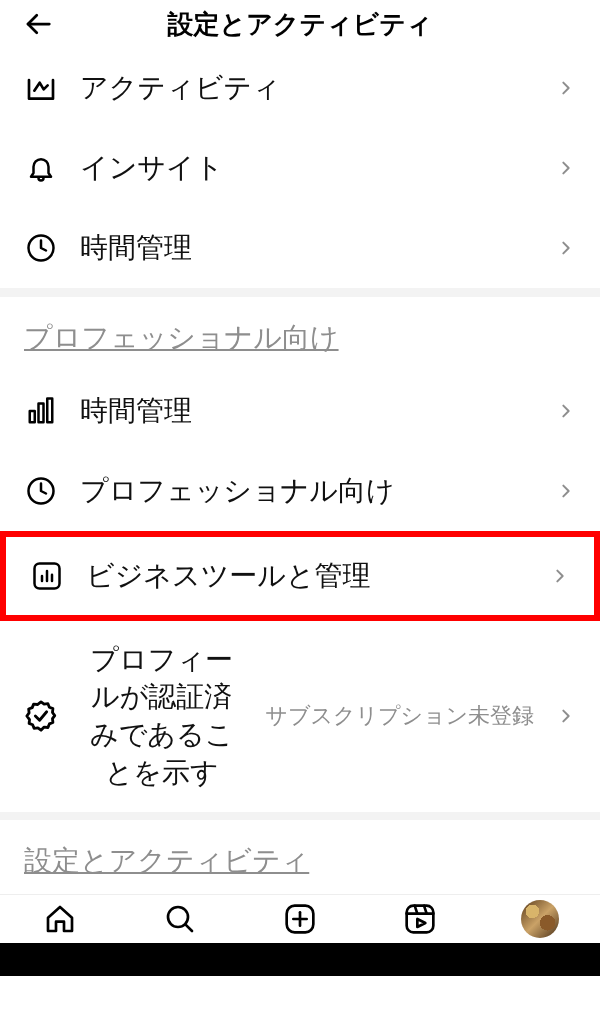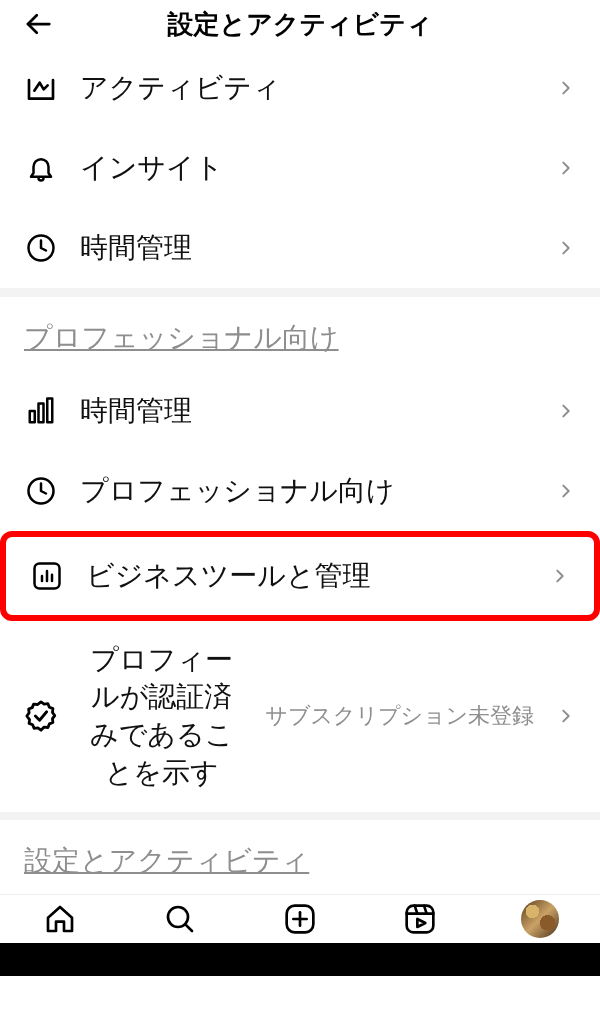--- a/index.html
+++ b/index.html
@@ -15,21 +15,21 @@
   .section-header { padding: 22px 24px 14px; font-size: 28px; color: #8e8e8e; text-decoration: underline; }
 
   .row { display: flex; align-items: center; padding: 20px 24px; min-height: 80px; gap: 22px; }
   .row .icon { width: 34px; height: 34px; display: flex; align-items: center; justify-content: center; flex: 0 0 34px; }
   .row .label { flex: 1; font-size: 28px; color: #111; }
   .row .sub   { font-size: 22px; color: #8e8e8e; white-space: nowrap; }
   .row .chev  { width: 20px; height: 20px; display: flex; align-items: center; justify-content: center; flex: 0 0 20px; }
 
   .row.verified .label { max-width: 170px; line-height: 1.35; text-align: center; }
 
-  .highlight { border: 6px solid #ff0000; border-radius: 12px; }
+  .highlight { border: 6px solid #ff0000; border-radius: 0; }
 
   .bottom-spacer { flex: 1; }
   .bottom-nav { display: flex; height: 70px; align-items: center; justify-content: space-around; background: #fff; border-top: 1px solid #eee; }
   .nav-btn { width: 40px; height: 40px; display: flex; align-items: center; justify-content: center; }
   .avatar { width: 38px; height: 38px; border-radius: 50%; background:
     radial-gradient(circle at 30% 30%, #d8b46a 0 18%, transparent 18%),
     radial-gradient(circle at 70% 60%, #8a5a2a 0 22%, transparent 22%),
     linear-gradient(135deg, #5a3b1a, #caa267, #4a3018);
   }
   .footer-black { height: 48px; background: #000; }

